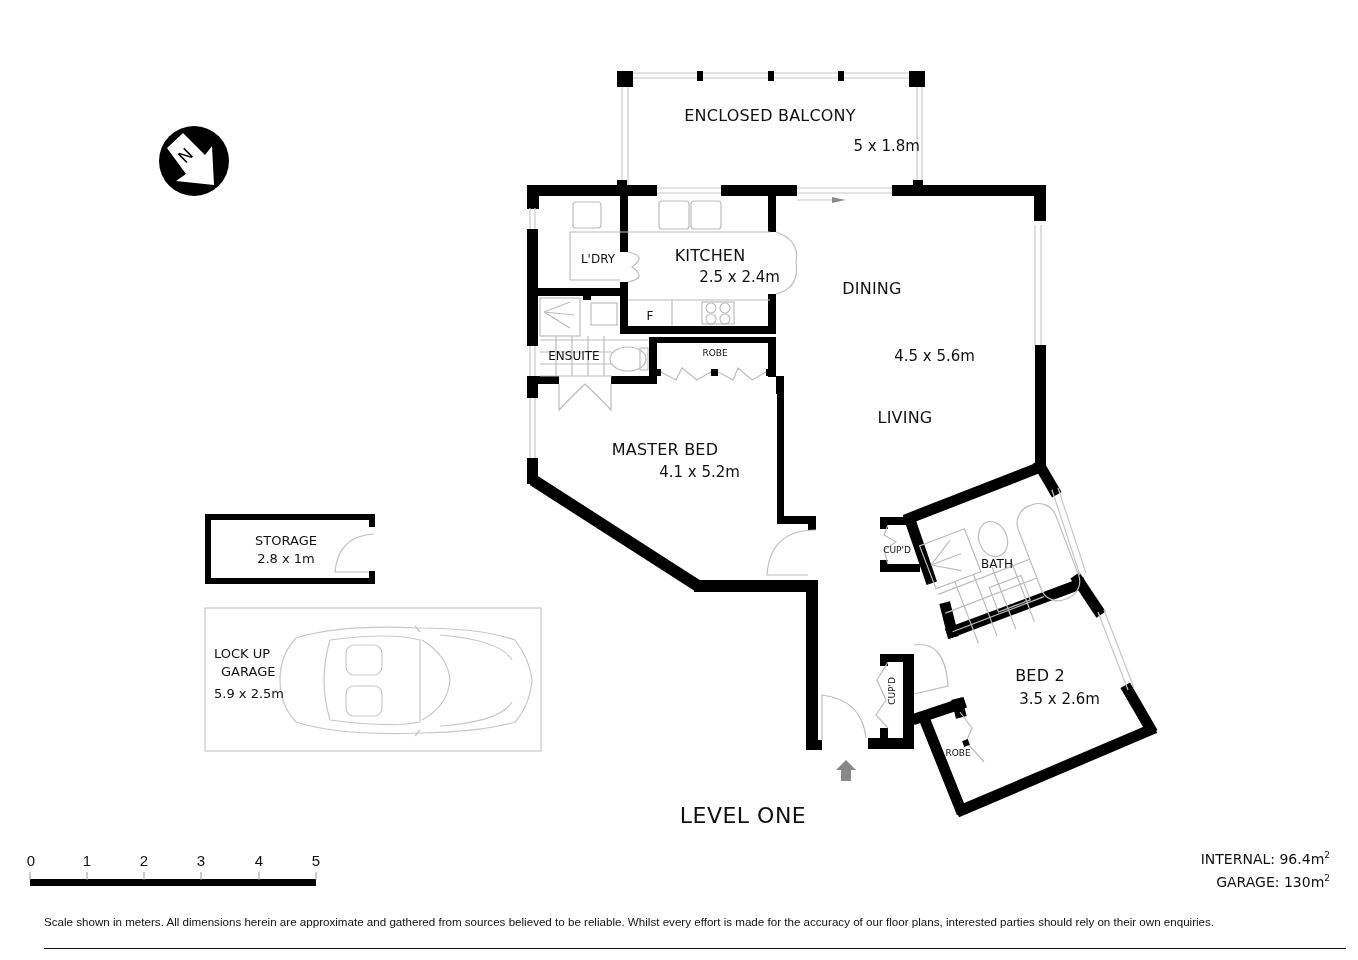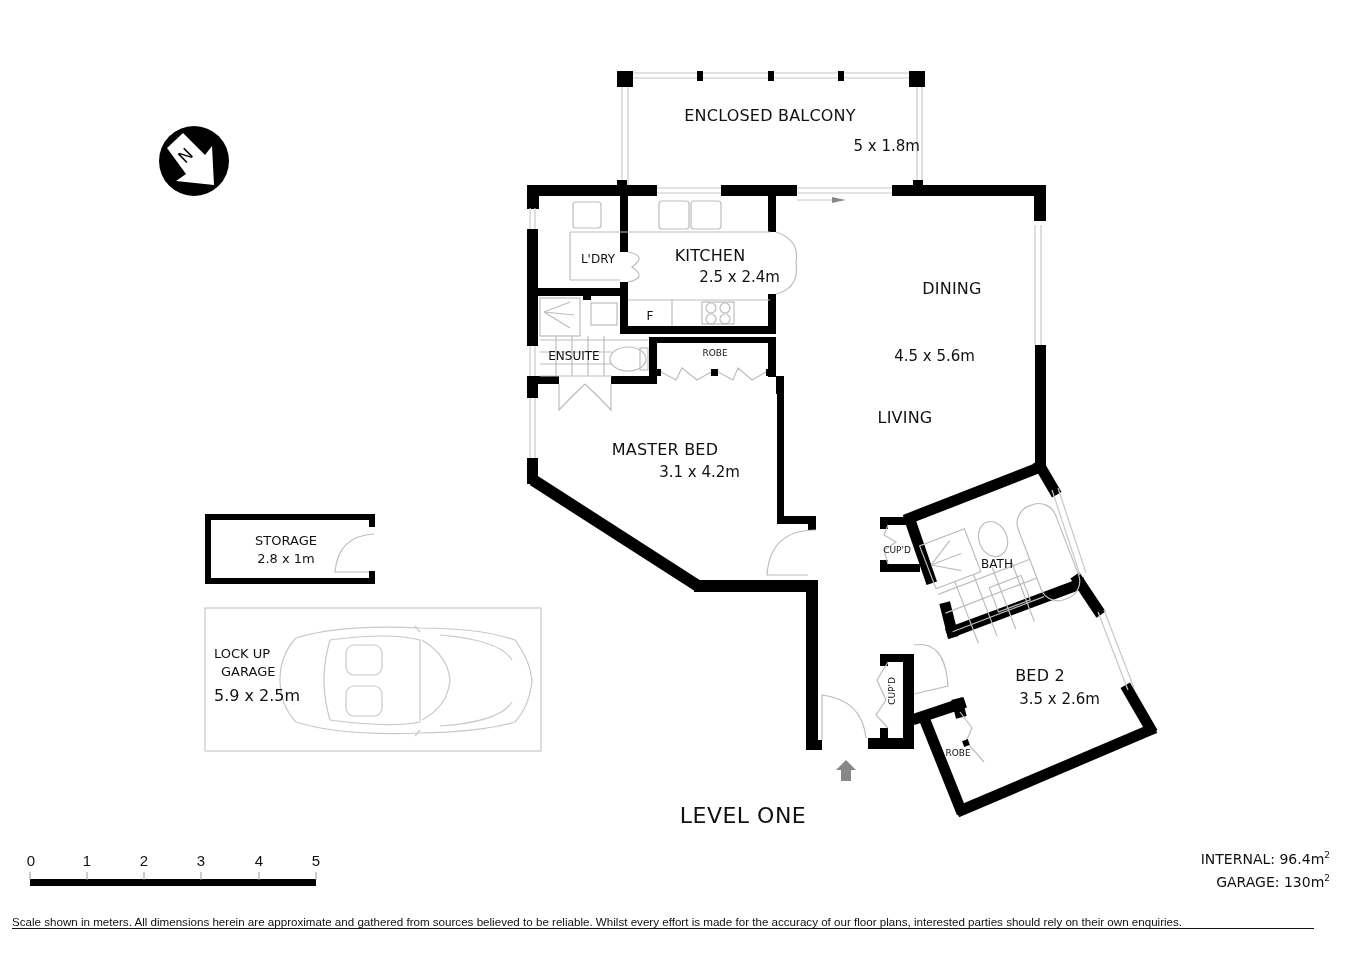--- a/index.html
+++ b/index.html
@@ -5,21 +5,21 @@
   html, body { margin:0; padding:0; background:#ffffff; }
   body { width:1358px; height:960px; position:relative; overflow:hidden; font-family:"DejaVu Sans", sans-serif; color:#111; }
   svg#plan { position:absolute; left:0; top:0; }
   .lbl { position:absolute; white-space:nowrap; text-align:center; color:#111; font-family:"DejaVu Sans", sans-serif; }
   .room { font-size:16px; letter-spacing:0.2px; }
   .dim { font-size:15px;text-align:right; }
   .small { font-size:10px; }
   .tiny { font-size:9px; }
   .title { font-size:22px; letter-spacing:0.5px; }
   .area { position:absolute; right:28px; font-size:14px; text-align:right; }
-  .disclaimer { position:absolute; left:12px; top:915px; width:1302px; font-family:"Liberation Sans", sans-serif; font-size:11.6px; color:#111; border-bottom:1.5px solid #111; padding-bottom:0; white-space:nowrap; }
+  .disclaimer { position:absolute; left:44px; top:915px; width:1302px; font-family:"Liberation Sans", sans-serif; font-size:11.6px; color:#111; border-bottom:1.5px solid #111; padding-bottom:20px; white-space:nowrap; }
   .scale-num { position:absolute; top:852px; font-family:"Liberation Sans", sans-serif; font-size:15px; transform:translateX(-50%); }
   sup { font-size:9px; }
 </style>
 </head>
 <body>
 
 <svg id="plan" width="1358" height="960" viewBox="0 0 1358 960">
 
   <g>
     <circle cx="194" cy="161" r="35" fill="#000"></circle>
@@ -237,40 +237,40 @@
 
 <div class="lbl room" style="left:640px;top:246px;width:140px;">KITCHEN</div>
 <div class="lbl dim" style="left:640px;top:268px;width:140px;">2.5 x 2.4m</div>
 
 <div class="lbl small" style="left:572px;top:252px;width:52px;font-size:12px;">L'DRY</div>
 <div class="lbl small" style="left:642px;top:309px;width:16px;font-size:12px;">F</div>
 <div class="lbl small" style="left:540px;top:349px;width:68px;font-size:12px;">ENSUITE</div>
 <div class="lbl tiny" style="left:690px;top:348px;width:50px;">ROBE</div>
 
 <div class="lbl room" style="left:590px;top:440px;width:150px;">MASTER BED</div>
-<div class="lbl dim" style="left:590px;top:463px;width:150px;">3.1 x 4.2m</div>
-
-<div class="lbl room" style="left:892px;top:279px;width:120px;">DINING</div>
+<div class="lbl dim" style="left:590px;top:463px;width:150px;">4.1 x 5.2m</div>
+
+<div class="lbl room" style="left:812px;top:279px;width:120px;">DINING</div>
 <div class="lbl dim" style="left:835px;top:347px;width:140px;">4.5 x 5.6m</div>
 <div class="lbl room" style="left:845px;top:408px;width:120px;">LIVING</div>
 
 <div class="lbl tiny" style="left:880px;top:545px;width:34px;">CUP'D</div>
 <div class="lbl tiny" style="left:872px;top:686px;width:40px;transform:rotate(-90deg);">CUP'D</div>
 <div class="lbl small" style="left:972px;top:557px;width:50px;font-size:12px;">BATH</div>
 
 <div class="lbl room" style="left:980px;top:666px;width:120px;">BED 2</div>
 <div class="lbl dim" style="left:980px;top:690px;width:120px;">3.5 x 2.6m</div>
 <div class="lbl tiny" style="left:940px;top:748px;width:36px;">ROBE</div>
 
 <div class="lbl small" style="left:236px;top:533px;width:100px;font-size:13px;">STORAGE</div>
 <div class="lbl small" style="left:236px;top:551px;width:100px;font-size:13px;">2.8 x 1m</div>
 
 <div class="lbl small" style="left:214px;top:646px;text-align:left;font-size:13px;">LOCK UP</div>
 <div class="lbl small" style="left:221px;top:664px;text-align:left;font-size:13px;">GARAGE</div>
-<div class="lbl small" style="left:214px;top:686px;text-align:left;font-size:16px;">5.9 x 2.5m</div>
+<div class="lbl small" style="left:214px;top:686px;text-align:left;font-size:13px;">5.9 x 2.5m</div>
 
 <div class="lbl title" style="left:643px;top:803px;width:200px;">LEVEL ONE</div>
 
 <div class="scale-num" style="left:31px;">0</div>
 <div class="scale-num" style="left:87px;">1</div>
 <div class="scale-num" style="left:144px;">2</div>
 <div class="scale-num" style="left:201px;">3</div>
 <div class="scale-num" style="left:259px;">4</div>
 <div class="scale-num" style="left:316px;">5</div>
 

